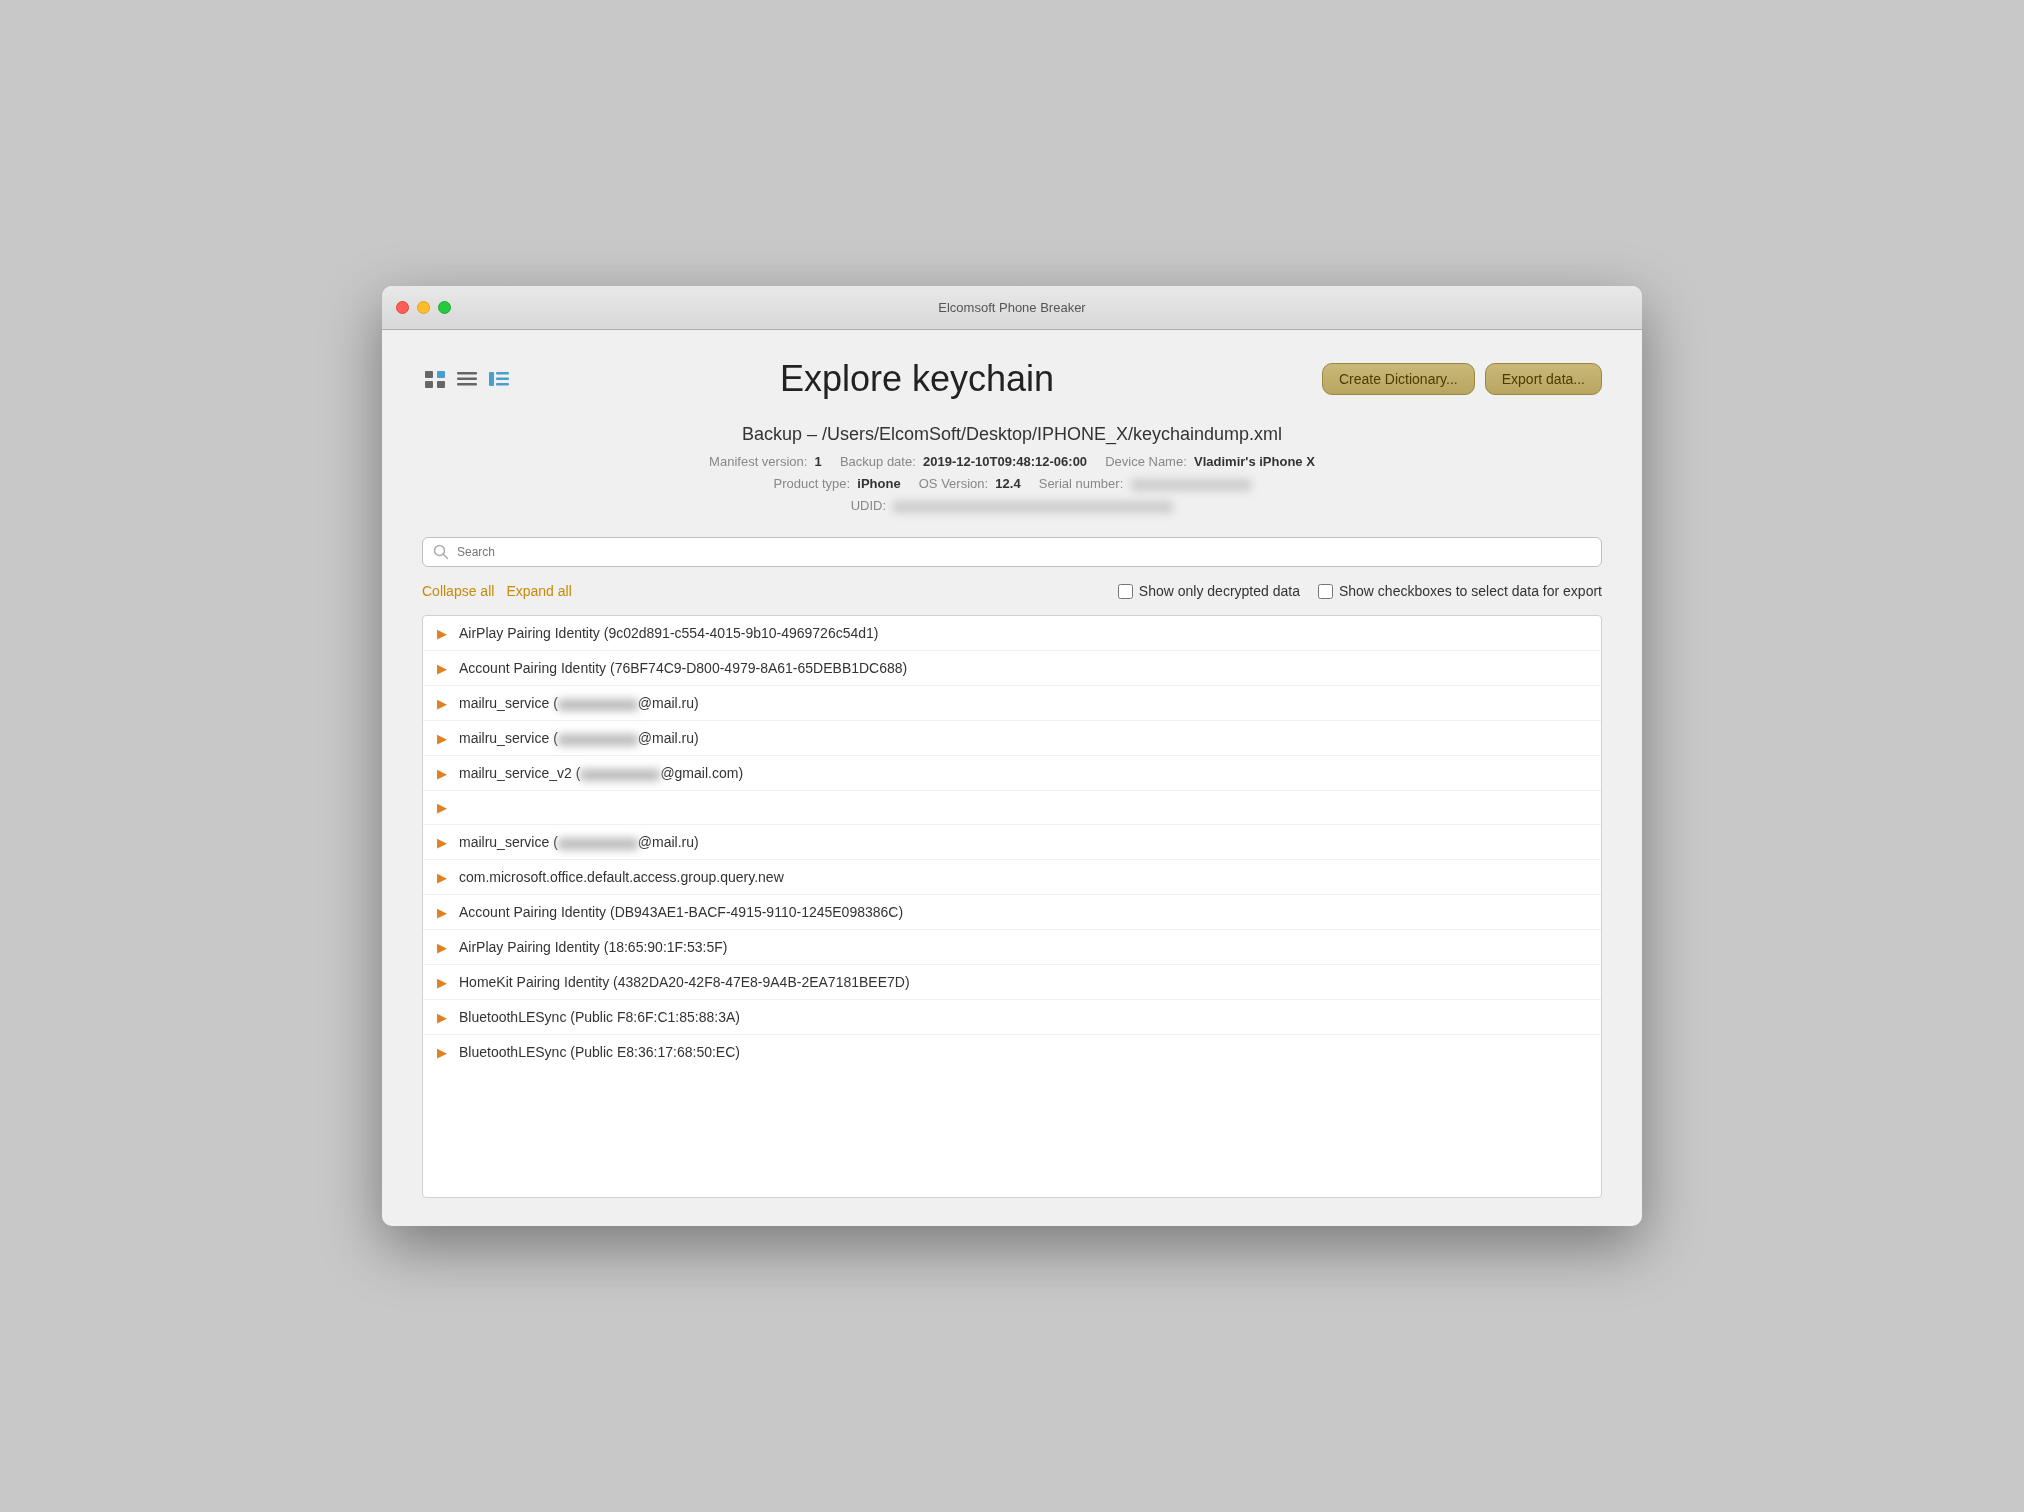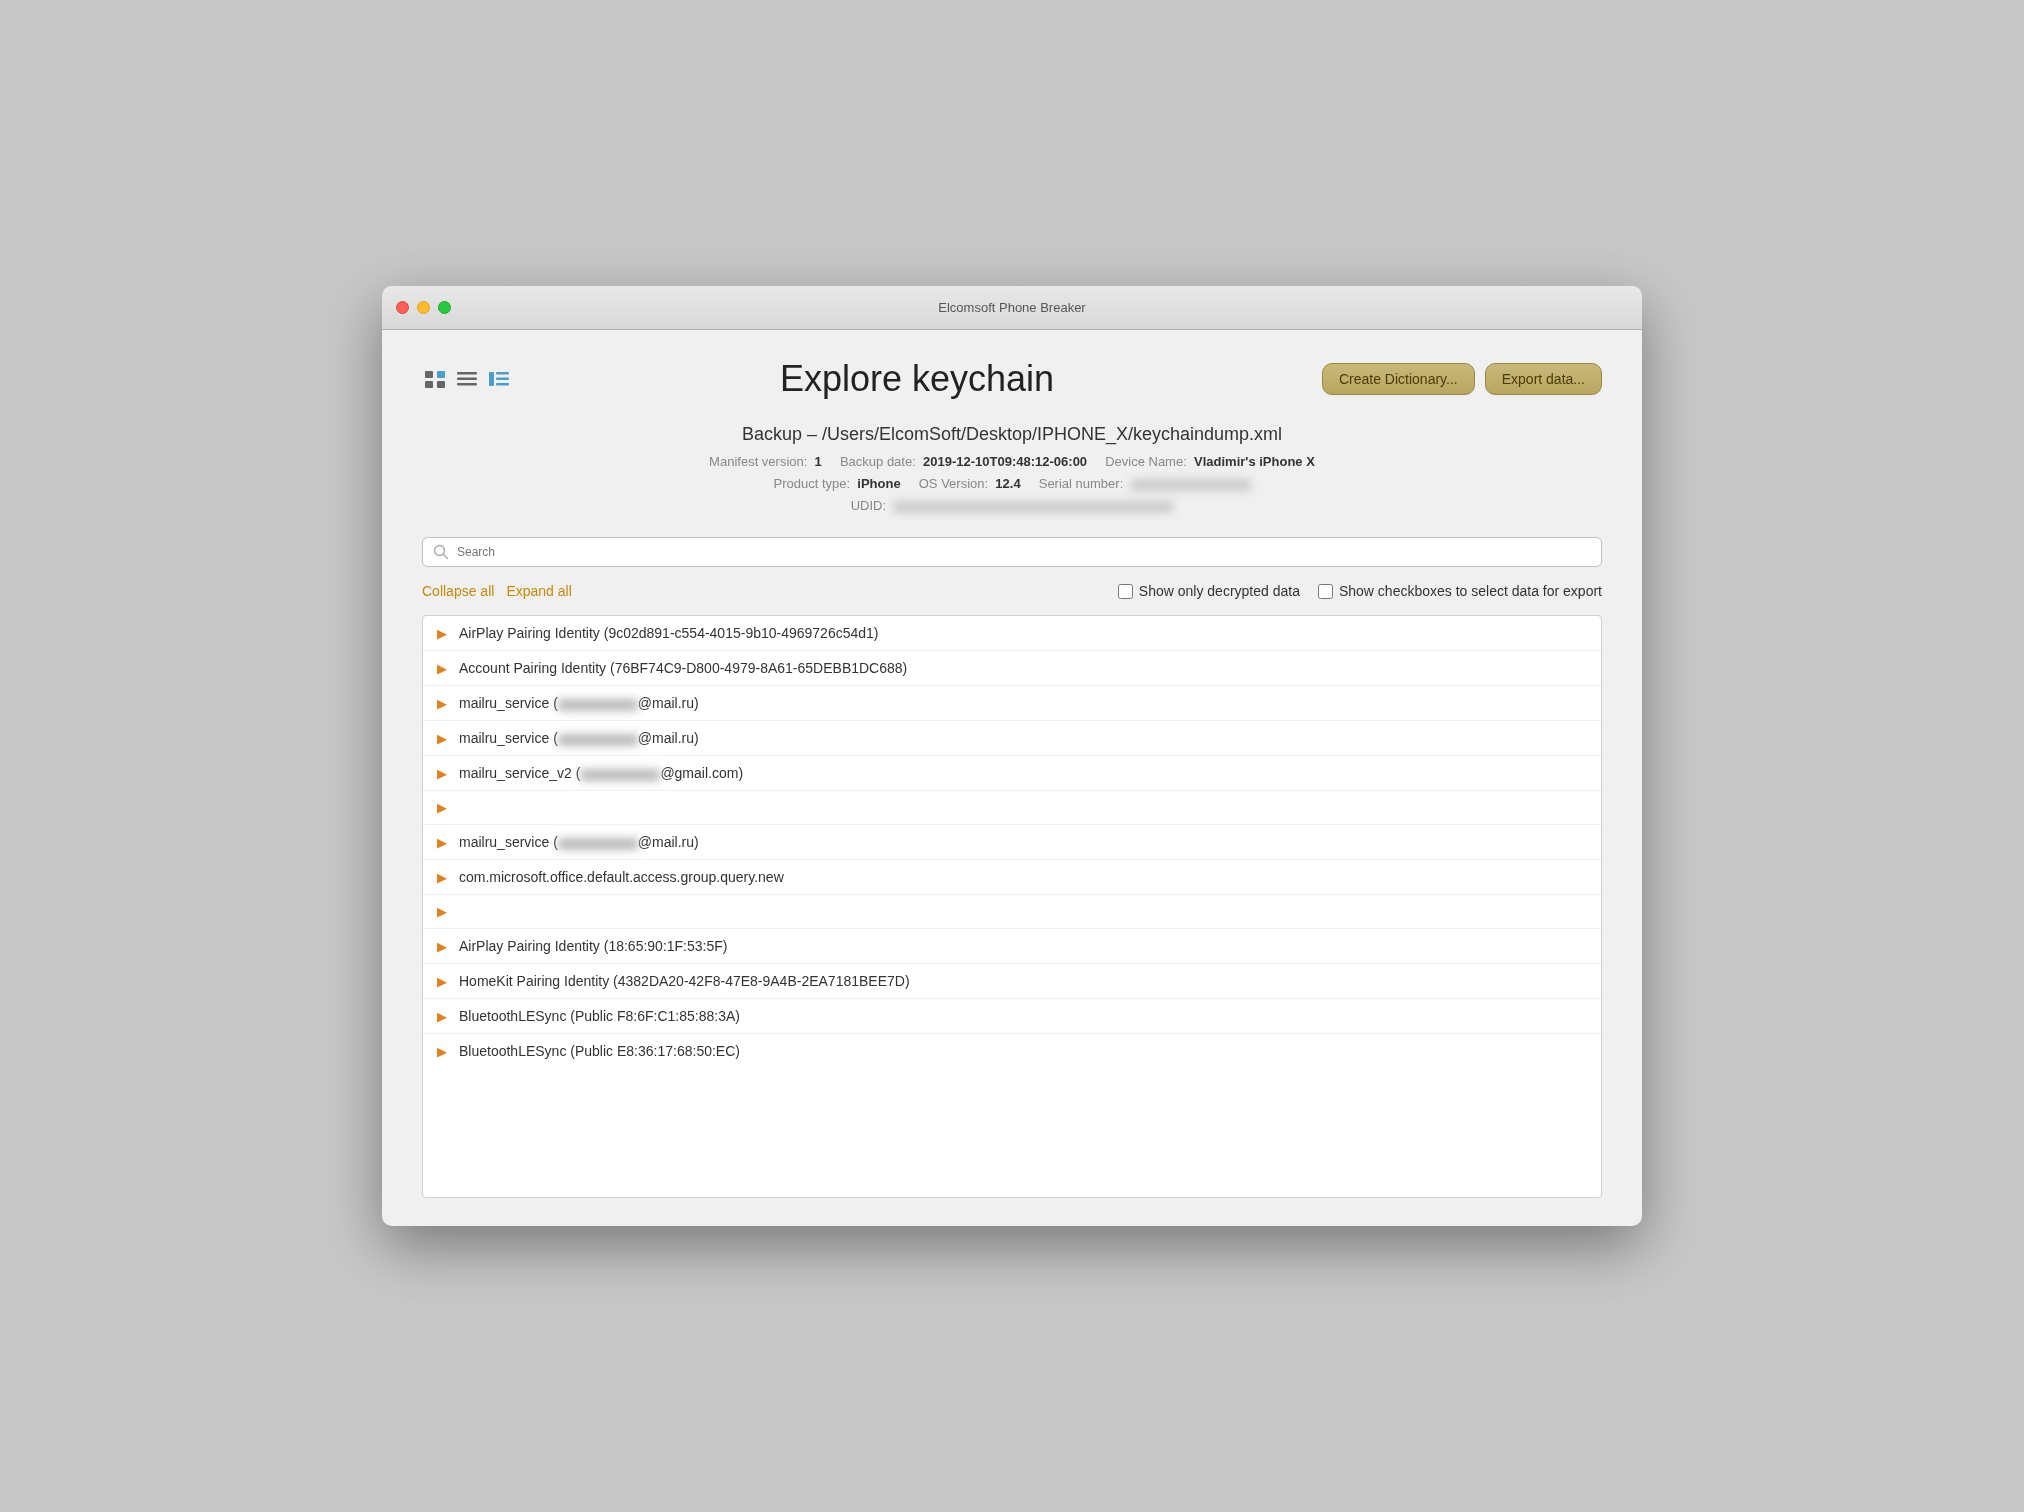--- a/index.html
+++ b/index.html
@@ -404,20 +404,21 @@
         <div class="list-item">
           <span class="arrow-icon">▶</span>
           <span class="item-text">mailru_service (<span style="display: inline-block; filter: blur(4px); background: rgb(187, 187, 187); color: transparent; border-radius: 2px; width: 80px; height: 12px; vertical-align: middle;">███████</span>@mail.ru)</span>
         </div>
         <div class="list-item">
           <span class="arrow-icon">▶</span>
           <span class="item-text">com.microsoft.office.default.access.group.query.new</span>
         </div>
         <div class="list-item">
           <span class="arrow-icon">▶</span>
+          <span class="item-text">Account Pairing Identity (DB943AE1-BACF-4915-9110-1245E098386C)</span>
         </div>
         <div class="list-item">
           <span class="arrow-icon">▶</span>
           <span class="item-text">AirPlay Pairing Identity (18:65:90:1F:53:5F)</span>
         </div>
         <div class="list-item">
           <span class="arrow-icon">▶</span>
           <span class="item-text">HomeKit Pairing Identity (4382DA20-42F8-47E8-9A4B-2EA7181BEE7D)</span>
         </div>
         <div class="list-item">

